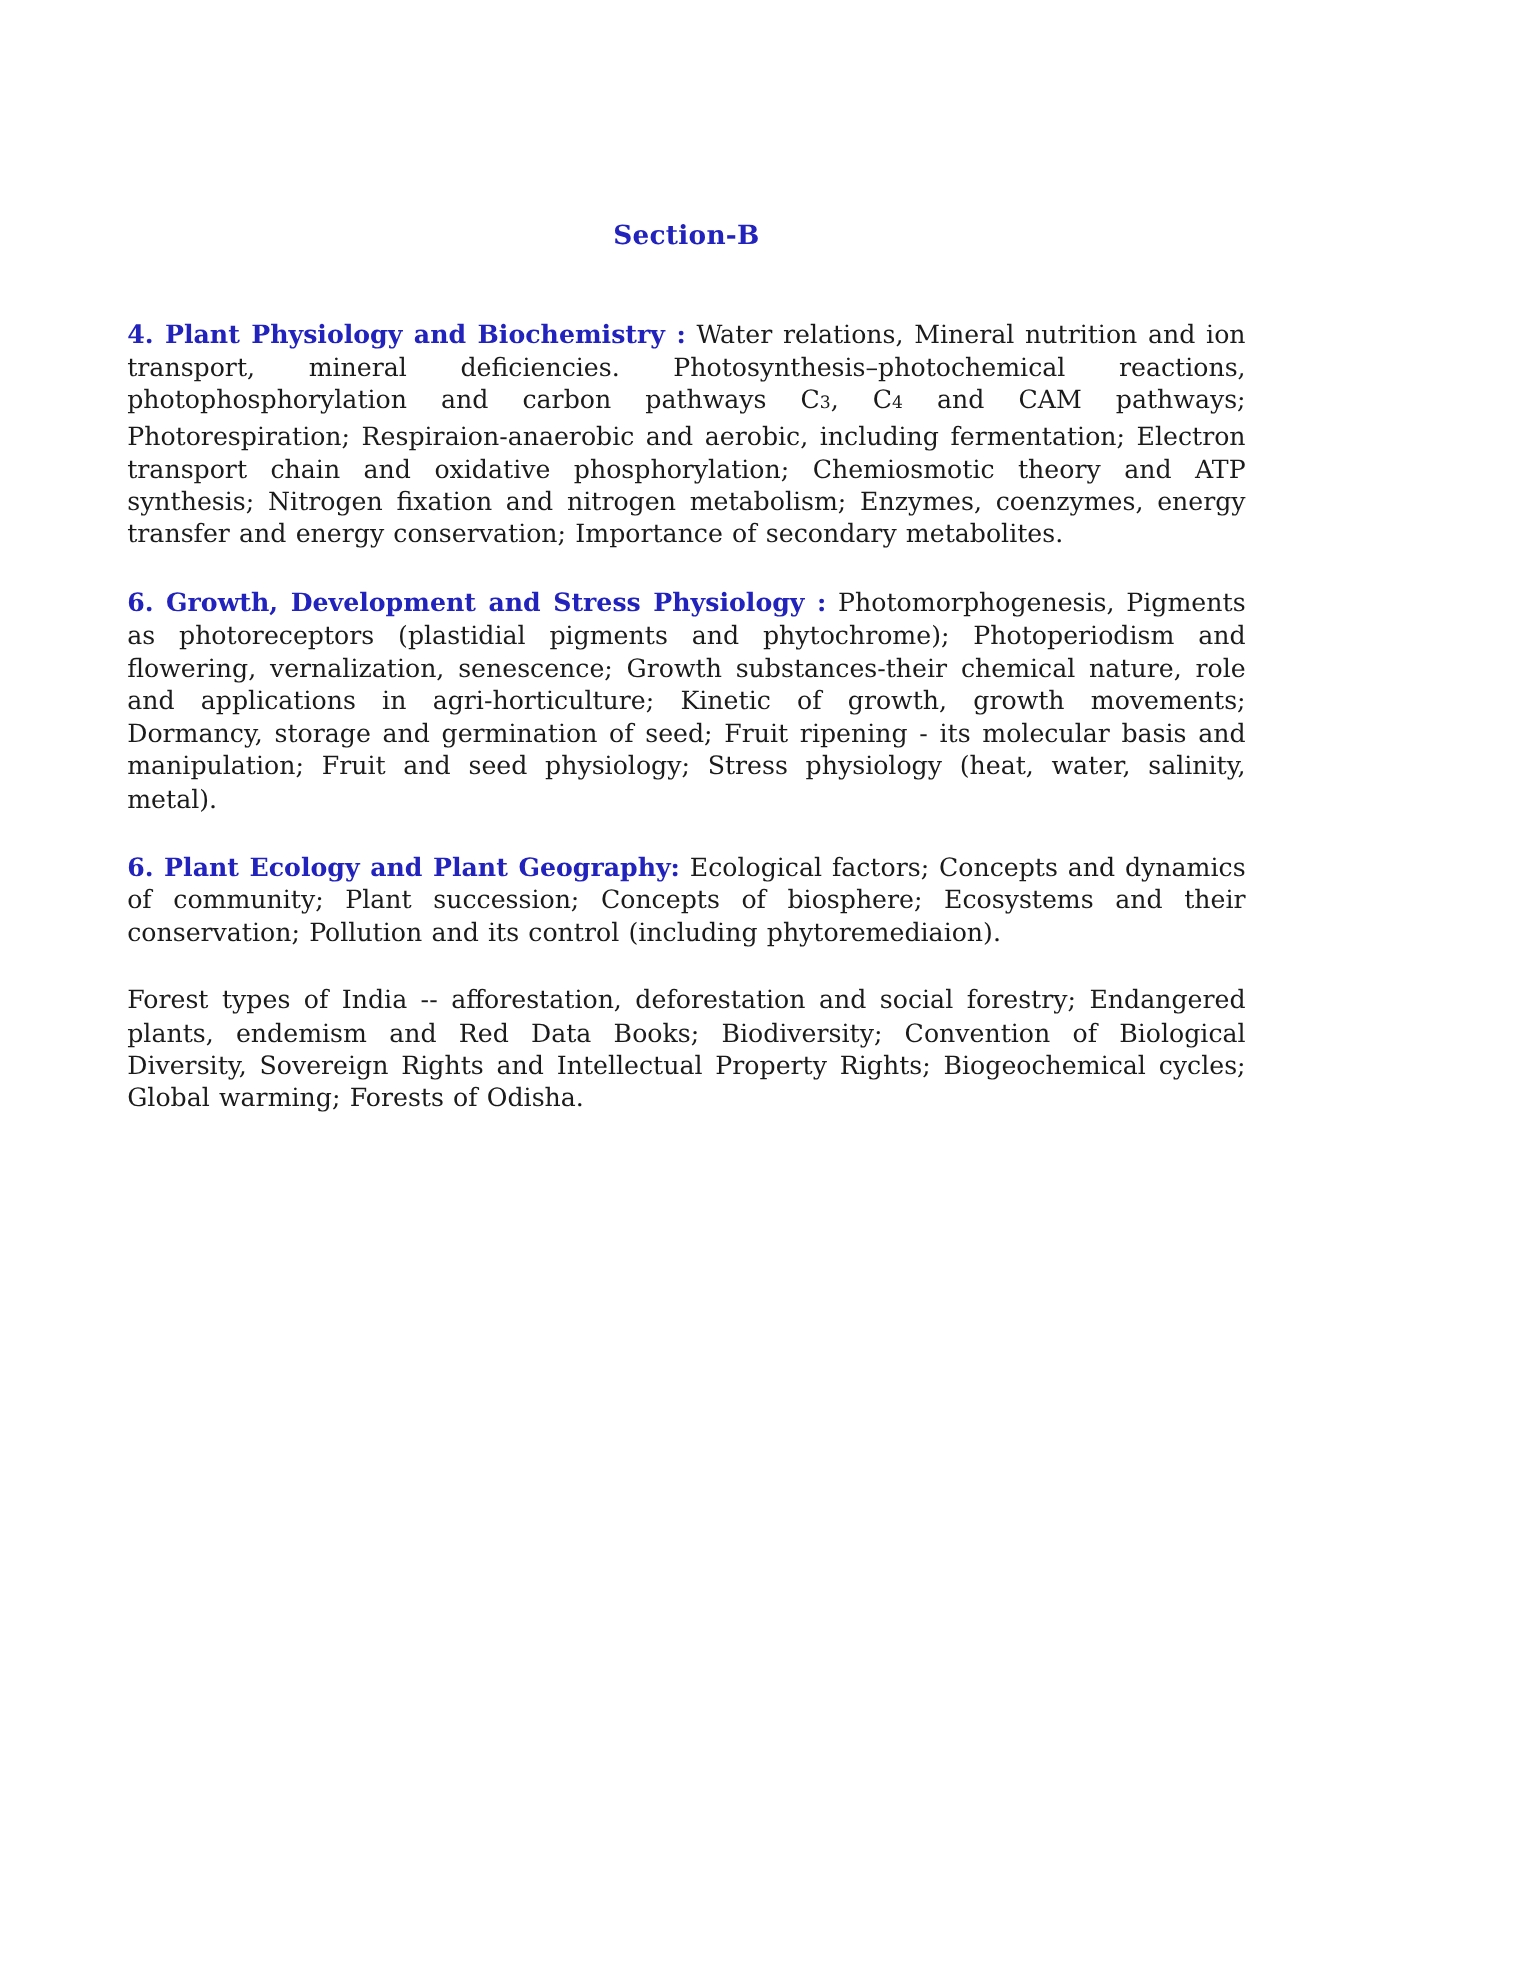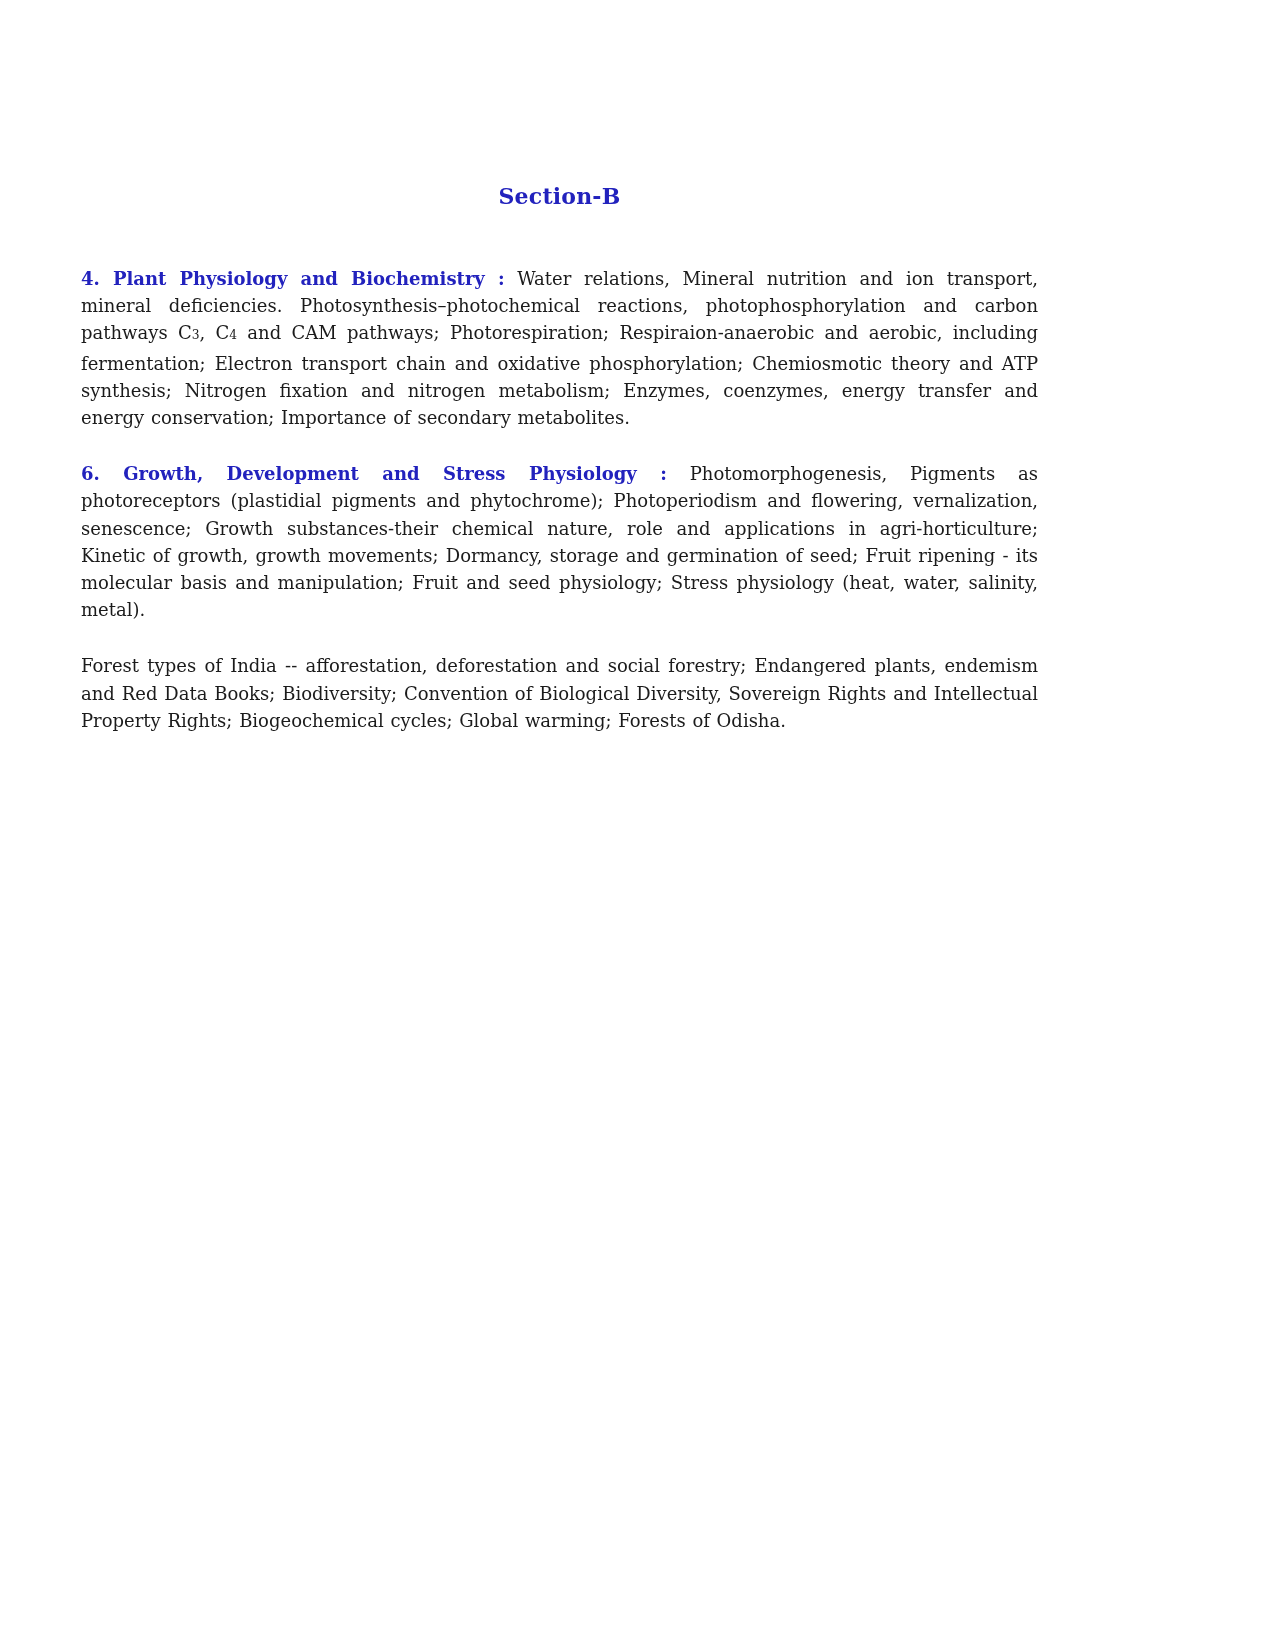--- a/index.html
+++ b/index.html
@@ -6,35 +6,35 @@
 
   html, body {
     background: #ffffff;
     font-family: "DejaVu Serif", "Liberation Serif", serif;
   }
 
   .page {
     width: 1275px;
     height: 1651px;
     background: #ffffff;
-    padding: 183px 237px 0 81px;
+    padding: 183px 237px 0 106px;
     overflow: hidden;
   }
 
   .title {
     font-size: 22px;
     font-weight: bold;
     color: var(--accent, #2222bd);
     text-align: center;
     margin-bottom: 56px;
     letter-spacing: 0.2px;
   }
 
   .para {
-    font-size: 18px;
+    font-size: 21px;
     line-height: 27.2px;
     color: var(--text, #1b1b1b);
     text-align: justify;
     margin-bottom: 29px;
     word-spacing: 1px;
   }
 
   .head {
     font-weight: bold;
     color: var(--accent, #2222bd);
@@ -54,18 +54,22 @@
   <p class="para">
     <span class="head">4. Plant Physiology and Biochemistry :</span>
     <span>Water relations, Mineral nutrition and ion transport, mineral deficiencies. Photosynthesis–photochemical reactions, photophosphorylation and carbon pathways C</span><span class="sub">3</span><span>, C</span><span class="sub">4</span><span> and CAM pathways; Photorespiration; Respiraion-anaerobic and aerobic, including fermentation; Electron transport chain and oxidative phosphorylation; Chemiosmotic theory and ATP synthesis; Nitrogen fixation and nitrogen metabolism; Enzymes, coenzymes, energy transfer and energy conservation; Importance of secondary metabolites.</span>
   </p>
 
   <p class="para">
     <span class="head">6. Growth, Development and Stress Physiology :</span>
     <span>Photomorphogenesis, Pigments as photoreceptors (plastidial pigments and phytochrome); Photoperiodism and flowering, vernalization, senescence; Growth substances-their chemical nature, role and applications in agri-horticulture; Kinetic of growth, growth movements; Dormancy, storage and germination of seed; Fruit ripening - its molecular basis and manipulation; Fruit and seed physiology; Stress physiology (heat, water, salinity, metal).</span>
   </p>
 
+  <p class="para">
+    <span class="head">6. Plant Ecology and Plant Geography:</span>
+    <span>Ecological factors; Concepts and dynamics of community; Plant succession; Concepts of biosphere; Ecosystems and their conservation; Pollution and its control (including phytoremediaion).</span>
+  </p>
 
   <p class="para">
     <span>Forest types of India -- afforestation, deforestation and social forestry; Endangered plants, endemism and Red Data Books; Biodiversity; Convention of Biological Diversity, Sovereign Rights and Intellectual Property Rights; Biogeochemical cycles; Global warming; Forests of Odisha.</span>
   </p>
 
 </div>
 
 </body></html>

